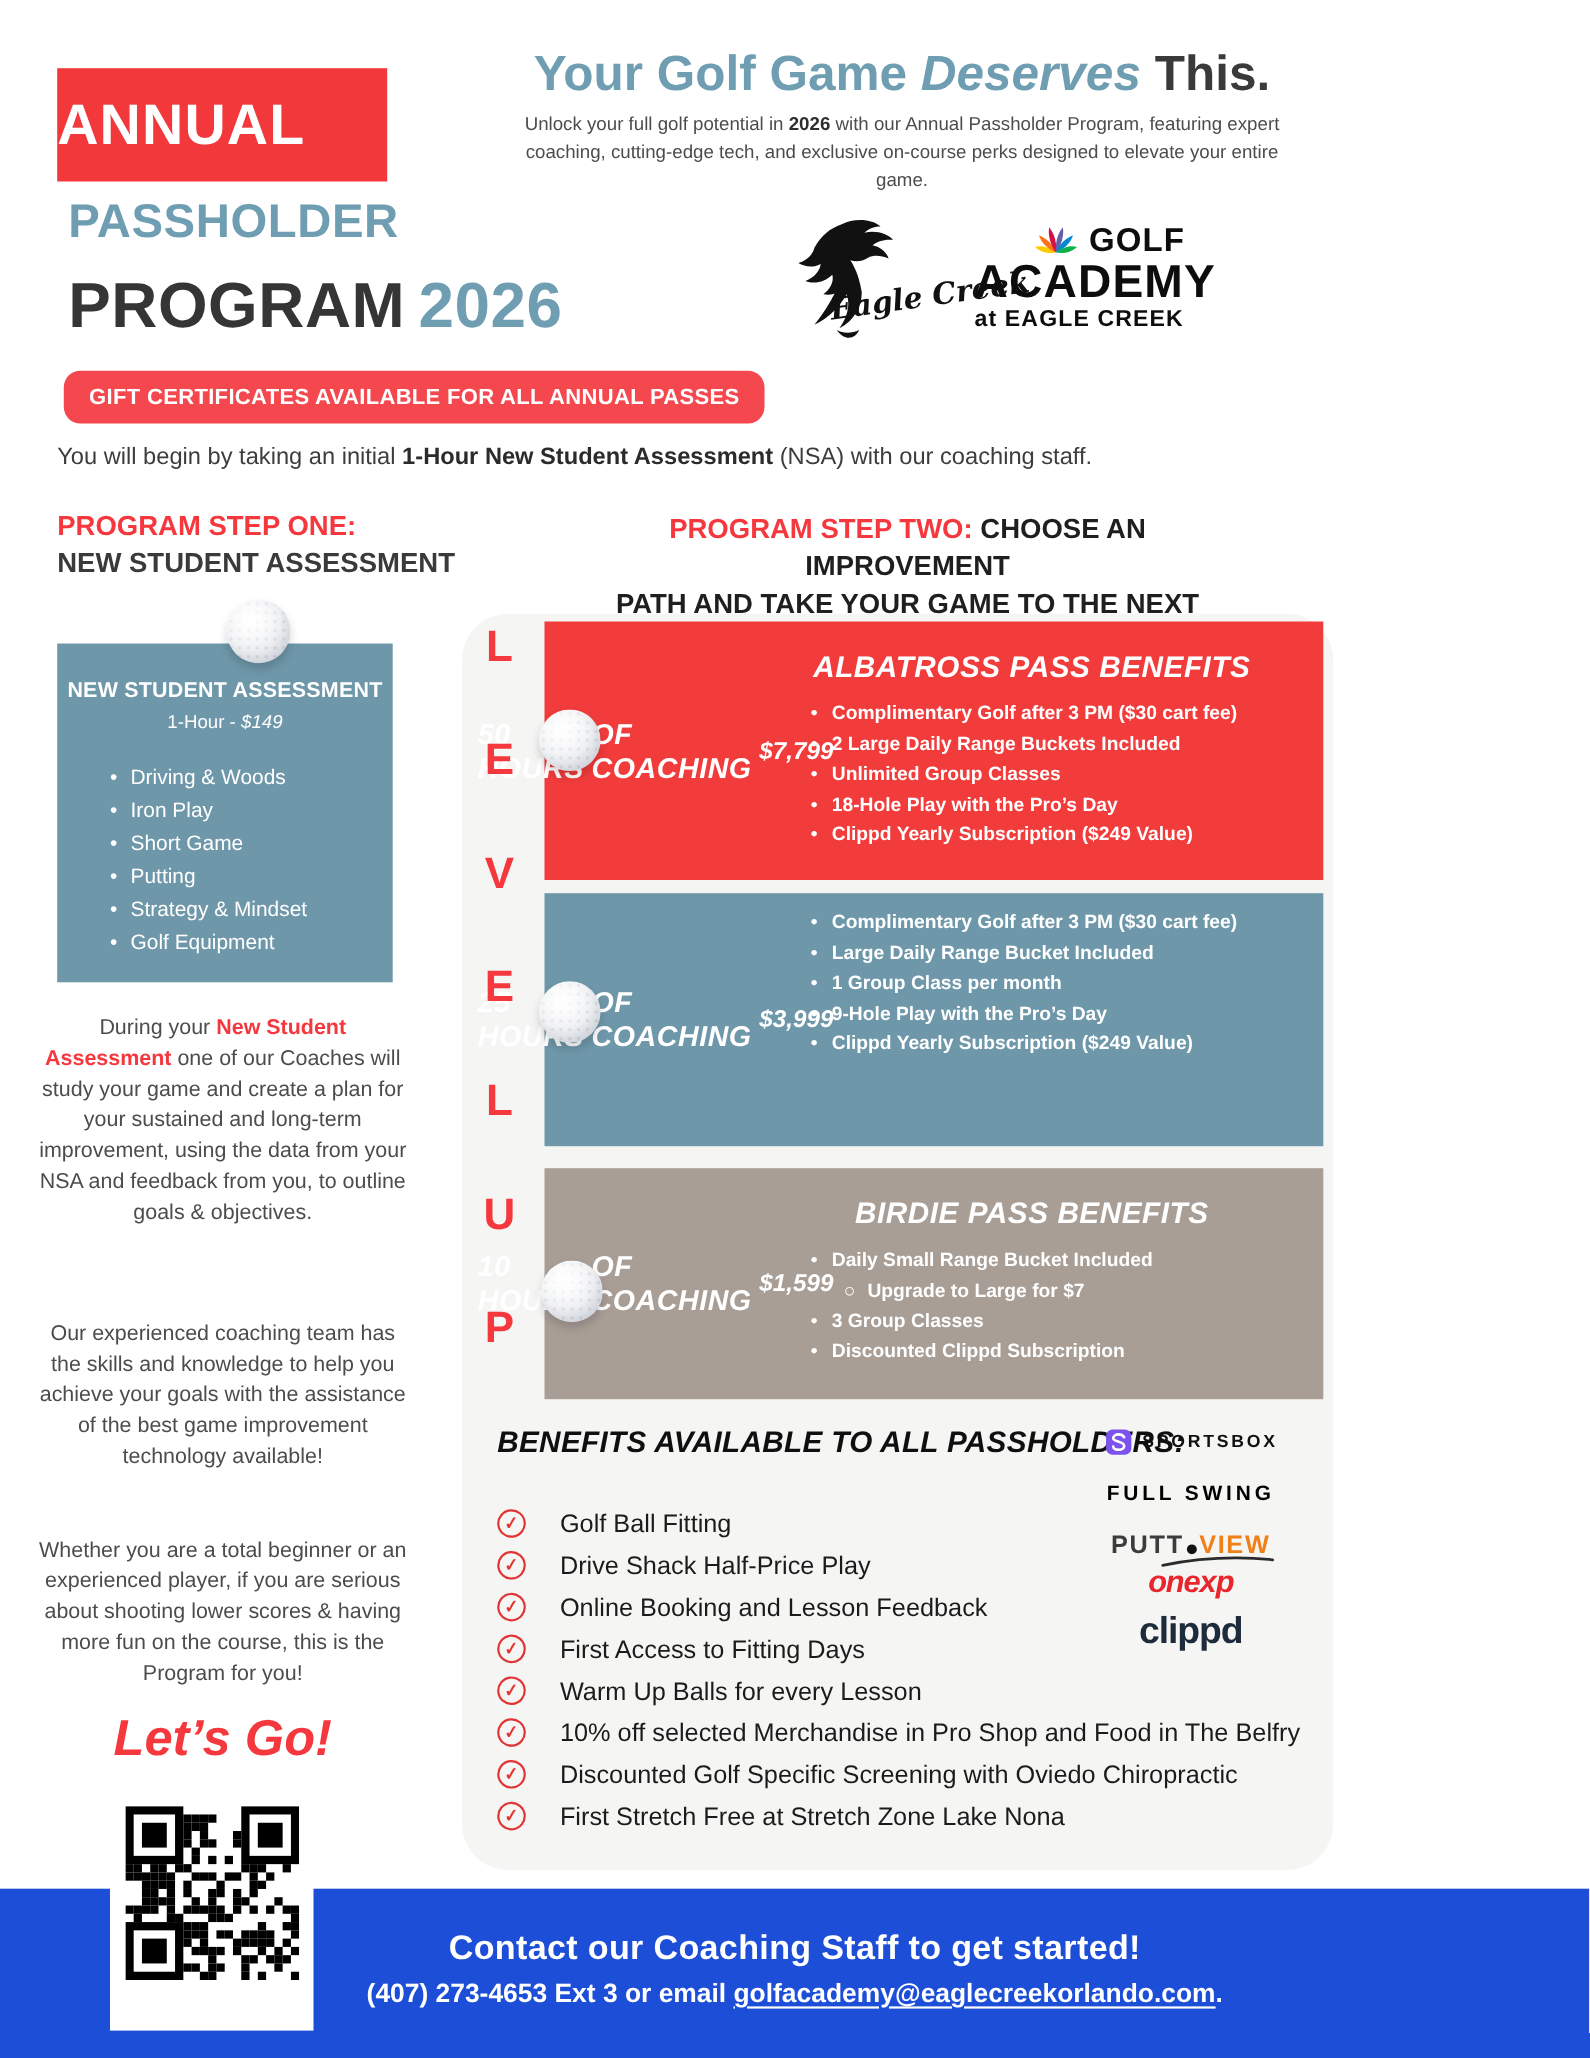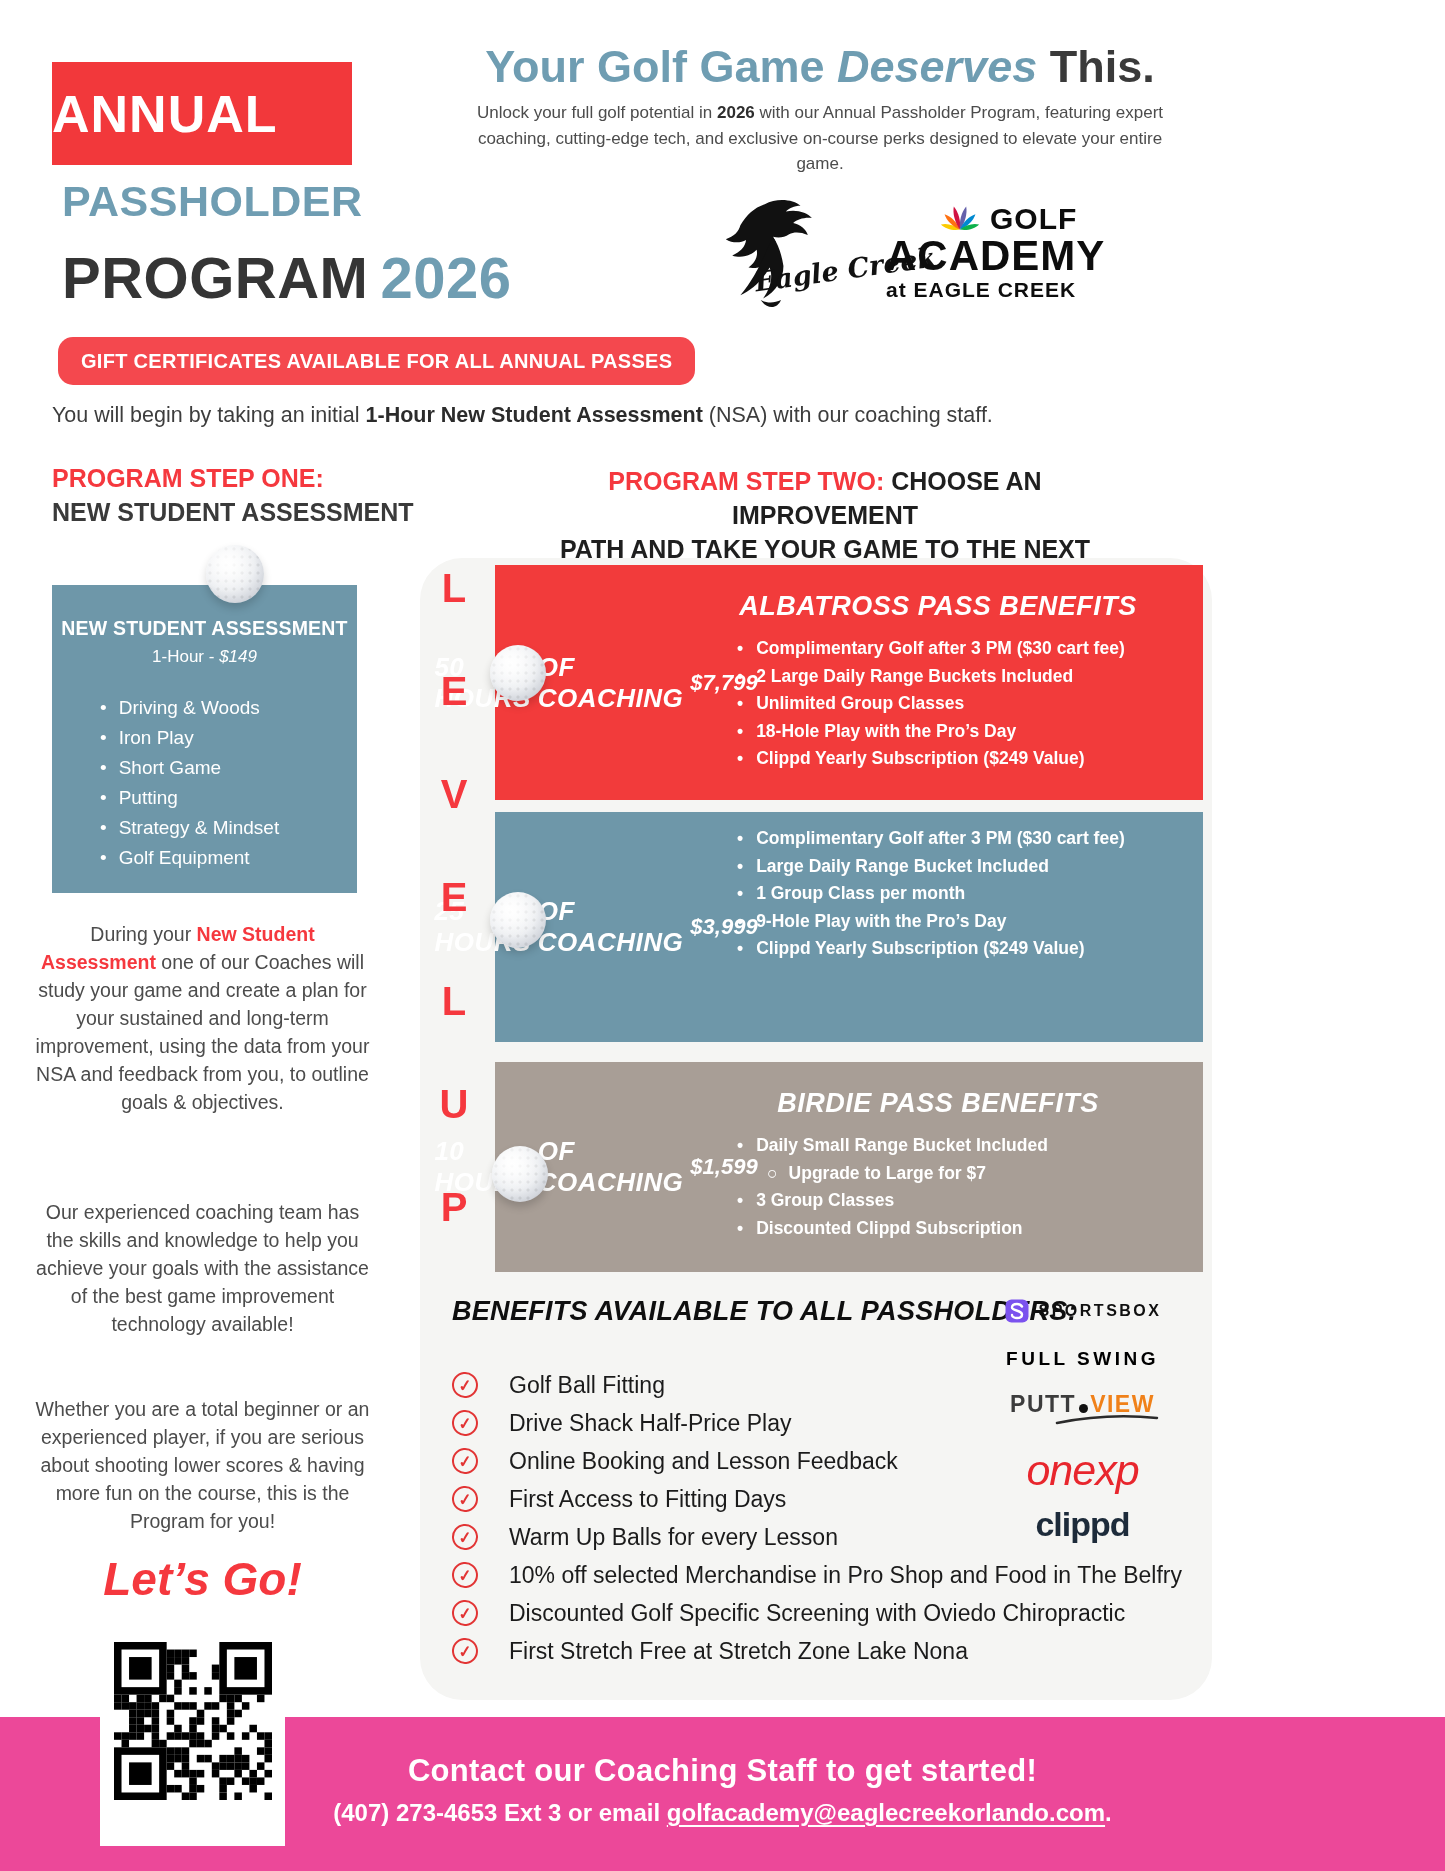--- a/index.html
+++ b/index.html
@@ -78,21 +78,21 @@
 
   
   .partners{position:absolute;left:975px;top:1298px;width:215px;display:flex;flex-direction:column;align-items:center;z-index:2;}
   .p-sportsbox{display:flex;align-items:center;gap:9px;font-size:16px;font-weight:700;letter-spacing:2.5px;color:#101010;}
   .p-fullswing{margin-top:24px;font-size:19px;font-weight:900;letter-spacing:3.5px;color:#000;}
   .p-puttview{margin-top:21px;display:flex;align-items:center;font-size:23px;letter-spacing:1.5px;position:relative;}
   .p-puttview .putt{color:#3c3c3c;font-weight:600;}
   .p-puttview .dot{width:9px;height:9px;border-radius:50%;background:#111;margin:8px 2px 0 3px;}
   .p-puttview .view{color:#f08119;font-weight:600;}
   .p-puttview svg{position:absolute;right:-4px;bottom:-8px;}
-  .p-onexp{margin-top:28px;font-size:43px;font-weight:400;font-style:italic;color:#e8262d;letter-spacing:-1px;}
+  .p-onexp{margin-top:4px;font-size:28px;font-weight:700;font-style:italic;color:#e8262d;letter-spacing:-1px;}
   .p-clippd{margin-top:10px;font-size:34px;font-weight:800;color:#1d2b3a;letter-spacing:-1px;}
 
   
   .footer{position:absolute;left:0;top:1717px;width:1445px;height:154px;color:#fff;text-align:center;box-sizing:border-box;padding-top:36px;z-index:4;}
   .footer-line1{font-size:31px;font-weight:800;letter-spacing:.3px;}
   .footer-line2{font-size:24px;font-weight:700;margin-top:10px;}
   .footer-line2 .email{text-decoration:underline;text-underline-offset:4px;}
 </style>
 </head>
 <body>
@@ -479,20 +479,20 @@
       <span class="dot"></span>
       <span class="view">VIEW</span>
       <svg width="104" height="14" viewBox="0 0 104 14">
         <path d="M2,11 Q52,1 102,6" stroke="#2b2b2b" stroke-width="2.5" fill="none" stroke-linecap="round"></path>
       </svg>
     </div>
     <div class="p-onexp">onexp</div>
     <div class="p-clippd">clippd</div>
   </div>
 
-  <div class="footer" style="background: #ec4899;">
+  <div class="footer" style="background: #1d4ed8;">
     <div class="footer-line1">Contact our Coaching Staff to get started!</div>
     <div class="footer-line2">
       <span>(407) 273-4653 Ext 3 or email </span><span class="email">golfacademy@eaglecreekorlando.com</span><span>.</span>
     </div>
   </div>
 
 </div>
 
 </body></html>

